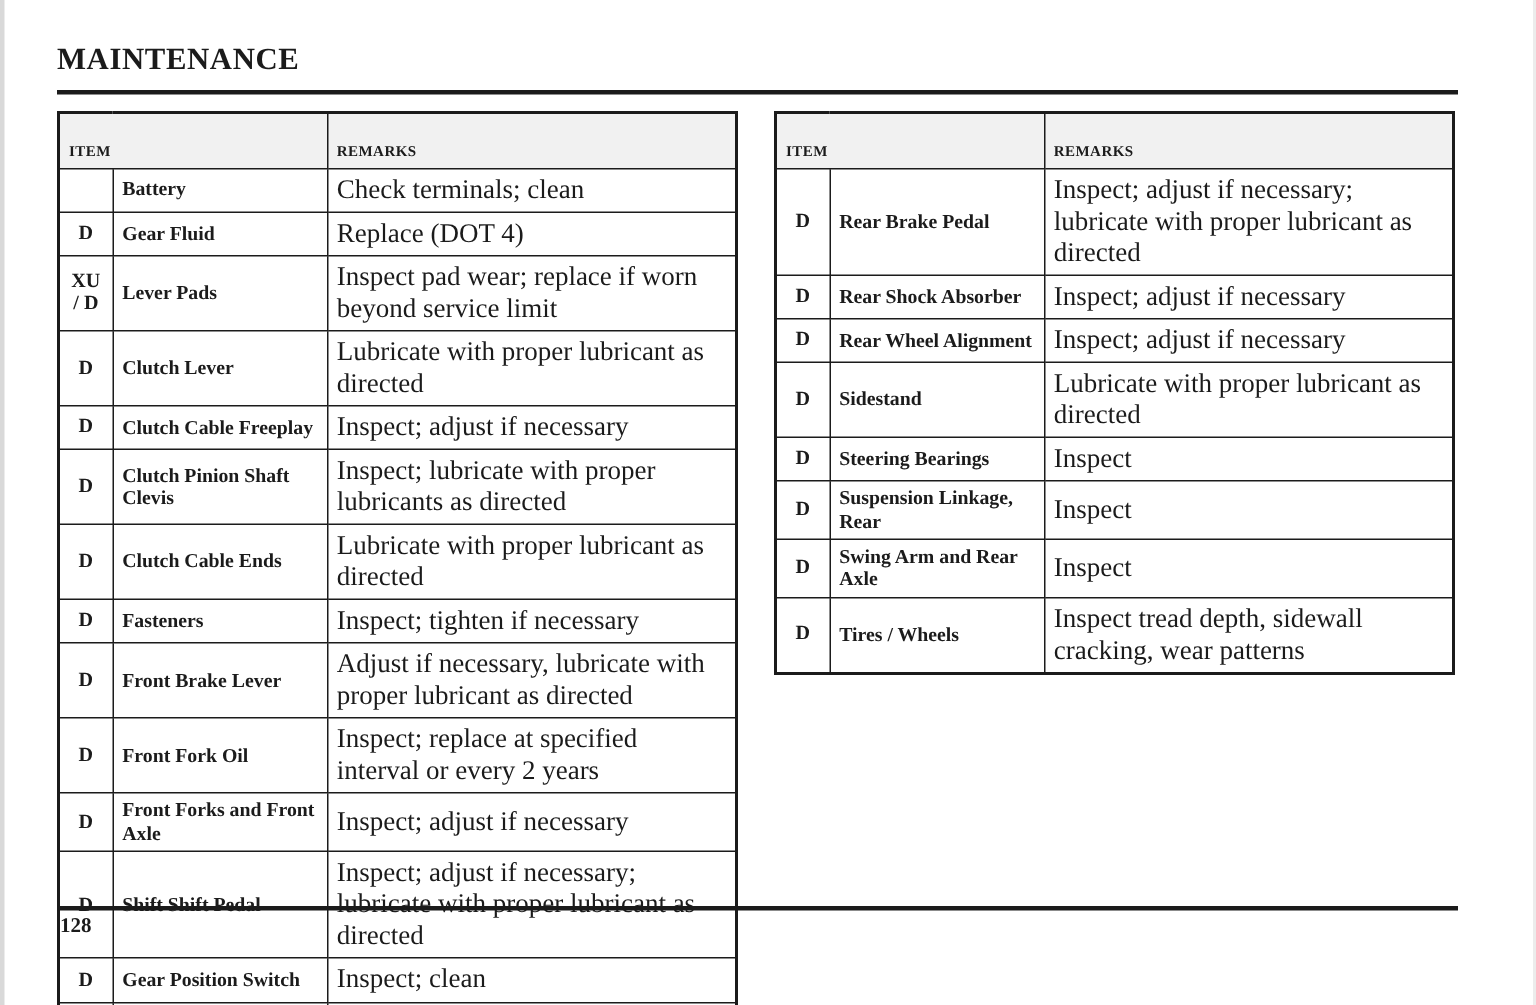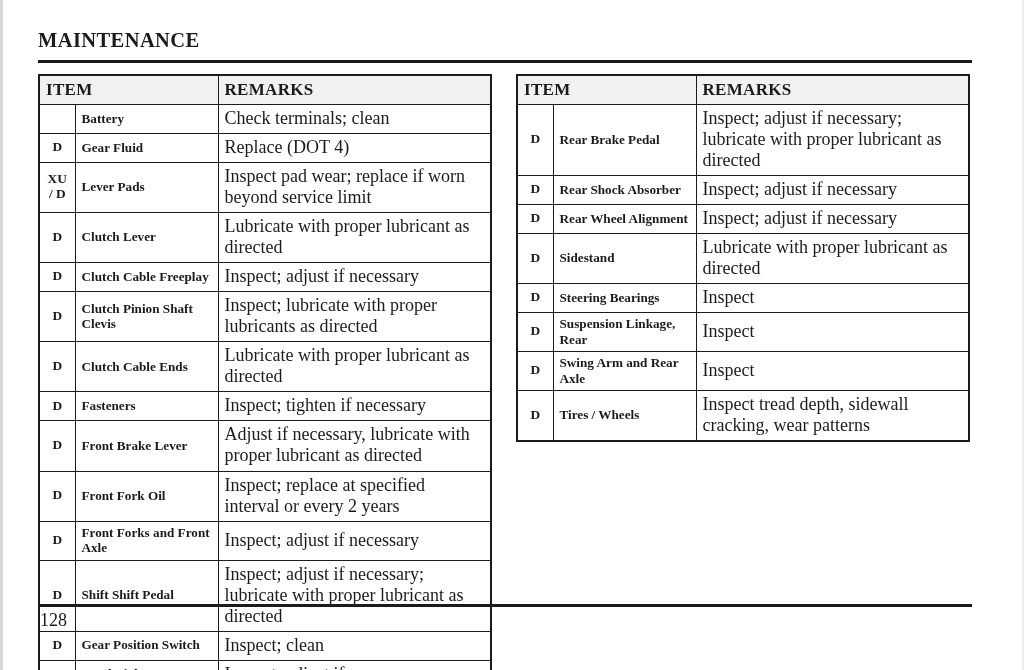--- a/index.html
+++ b/index.html
@@ -80,24 +80,24 @@
     border: 1px solid #1b1b1b;
     vertical-align: middle;
     padding: 3px 6px 4px 6px;
     font-size: 13.2px;
     line-height: 1.17;
   }
 
   .sched-table thead th {
     background: #f1f1f1;
     font-weight: 700;
-    font-size: 17px;
+    font-size: 10px;
     text-align: left;
     letter-spacing: 0.3px;
-    padding-top: 4px;
+    padding-top: 20px;
     padding-bottom: 4px;
     margin-left: 30px;
   }
 
   
   col.c-code    { width: 36px; }
   col.c-item    { width: 143px; }
   col.c-remarks { width: 273px; }
 
   td.cell-code {
@@ -125,22 +125,22 @@
     left: 38px;
     top: 604px;
     width: 934px;
     height: 3px;
     background: #1b1b1b;
   }
   .page-number {
     position: absolute;
     left: 40px;
     top: 611px;
-    font-size: 18px;
-    font-weight: 400;
+    font-size: 14px;
+    font-weight: 700;
     line-height: 1;
     text-align: right;
   }
 </style>
 </head>
 <body>
 
 <div class="scan-edge-left"></div>
 <div class="scan-edge-right"></div>
 

